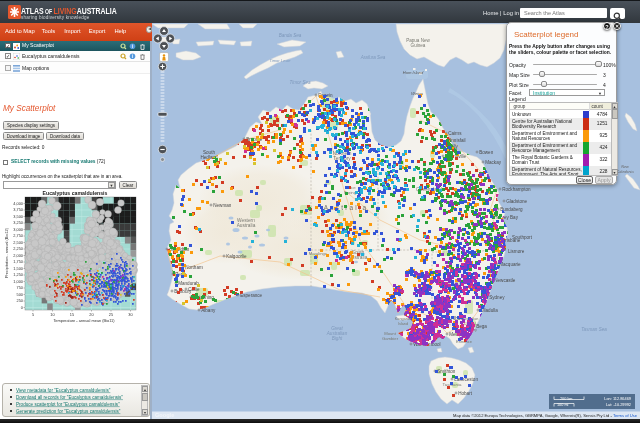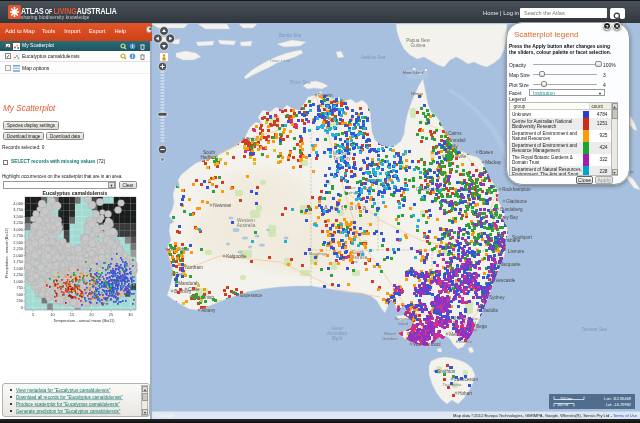--- a/index.html
+++ b/index.html
@@ -1473,21 +1473,21 @@
 <text x="560" y="399.8" font-size="3.8" fill="#fff">200 km</text>
 <text x="557" y="405.6" font-size="3.8" fill="#fff">100 mi</text>
 <text x="631" y="399.5" font-size="3.9" fill="#fff" text-anchor="end">Lon: 112.86469</text>
 <text x="631" y="405.5" font-size="3.9" fill="#fff" text-anchor="end">Lat: -10.29992</text>
 </g>
 <rect x="152" y="411.5" width="488" height="8" fill="#e7edf7" opacity=".85"></rect>
 <text x="155" y="417.3" font-size="5.6" fill="#f4f6fa" font-weight="bold" opacity=".9">Google</text>
 <text x="637" y="417.4" font-size="4.1" fill="#222" text-anchor="end">Map data ©2012 Europa Technologies, GBRMPA, Google, Whereis(R), Sensis Pty Ltd - <tspan fill="#1155cc">Terms of Use</tspan></text>
 </svg></div>
 
-<div class="abs" style="left:506px;top:22px;width:124px;height:163px;background:rgba(255,255,255,.97);border:1px solid #9a9a9a;border-radius:16px;box-shadow:0 1px 4px rgba(0,0,0,.4)">
+<div class="abs" style="left:506px;top:22px;width:111px;height:163px;background:rgba(255,255,255,.97);border:1px solid #9a9a9a;border-radius:5px;box-shadow:0 1px 4px rgba(0,0,0,.4)">
  <div class="abs" style="left:7px;top:7px;font-size:8px;color:#dd6a2a">Scatterplot legend</div>
  <div class="abs" style="left:2px;top:21px;width:109px;font-size:4.9px;font-weight:bold;color:#111;line-height:6.2px">Press the Apply button after changes using the sliders, colour palette or facet selection.</div>
  <div class="abs" style="left:2px;top:38.5px;font-size:5px;color:#222">Opacity</div>
  <div class="abs" style="left:26px;top:40.7px;width:64px;height:1.6px;background:#aaa;border-radius:1px"></div>
  <div class="abs" style="left:88px;top:37.5px;width:6.5px;height:6.5px;background:linear-gradient(#fefefe,#d8d8d8);border:1px solid #888;border-radius:2px"></div>
  <div class="abs" style="left:96px;top:38.5px;font-size:5px;color:#222">100%</div>
  <div class="abs" style="left:2px;top:48.5px;font-size:5px;color:#222">Map Size</div>
  <div class="abs" style="left:26px;top:50.7px;width:64px;height:1.6px;background:#aaa;border-radius:1px"></div>
  <div class="abs" style="left:31.5px;top:47.5px;width:6.5px;height:6.5px;background:linear-gradient(#fefefe,#d8d8d8);border:1px solid #888;border-radius:2px"></div>
  <div class="abs" style="left:96px;top:48.5px;font-size:5px;color:#222">3</div>

